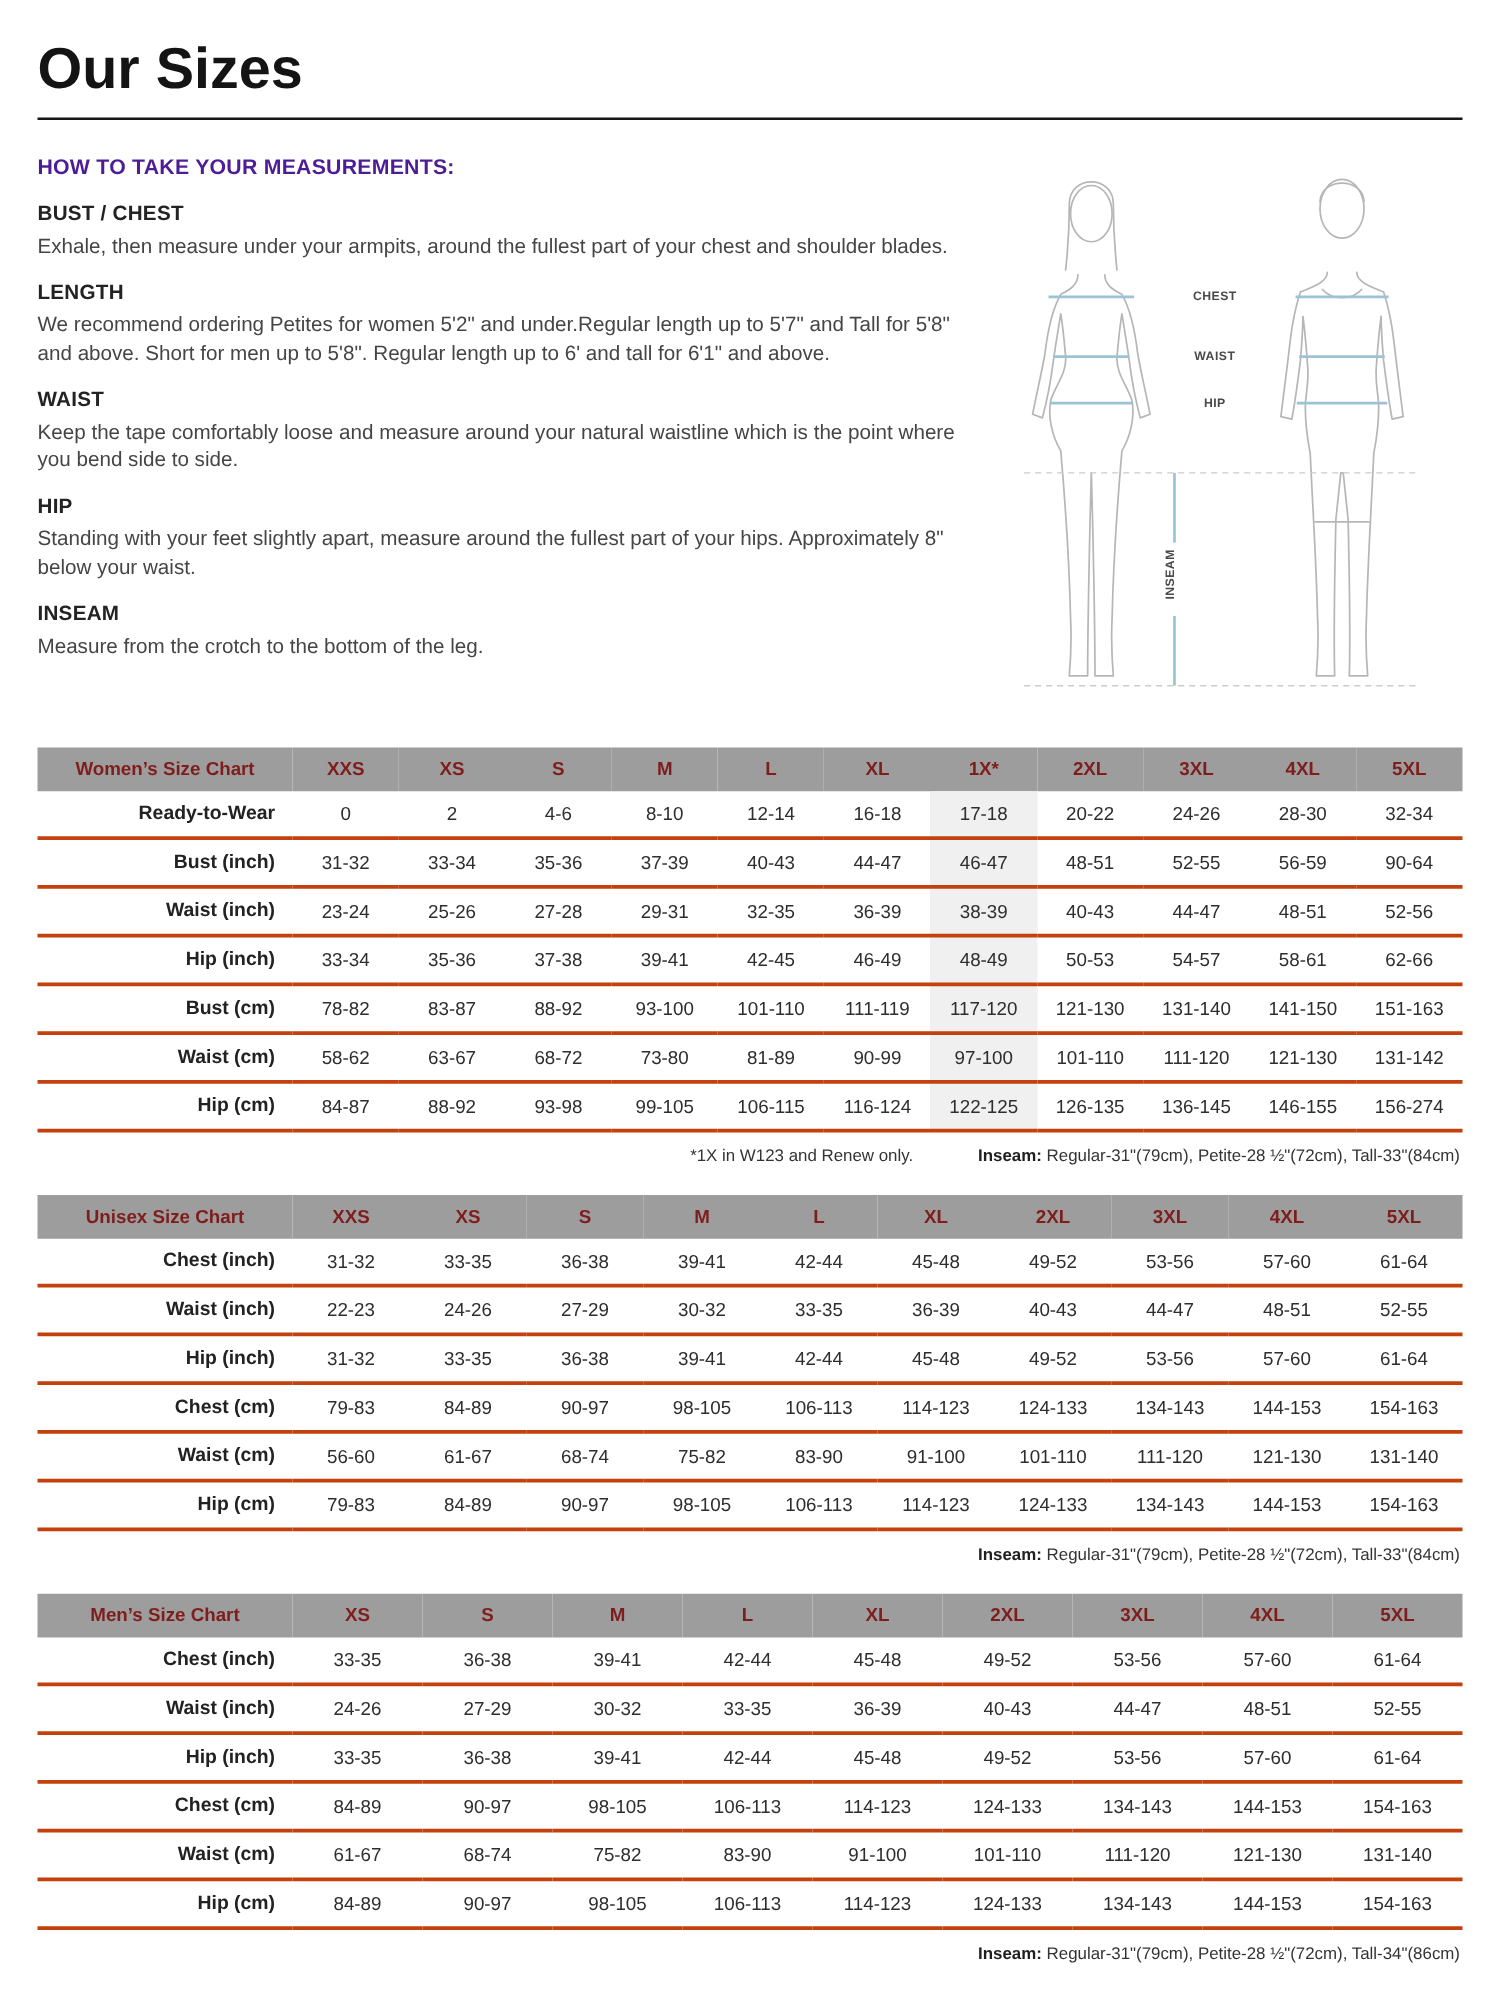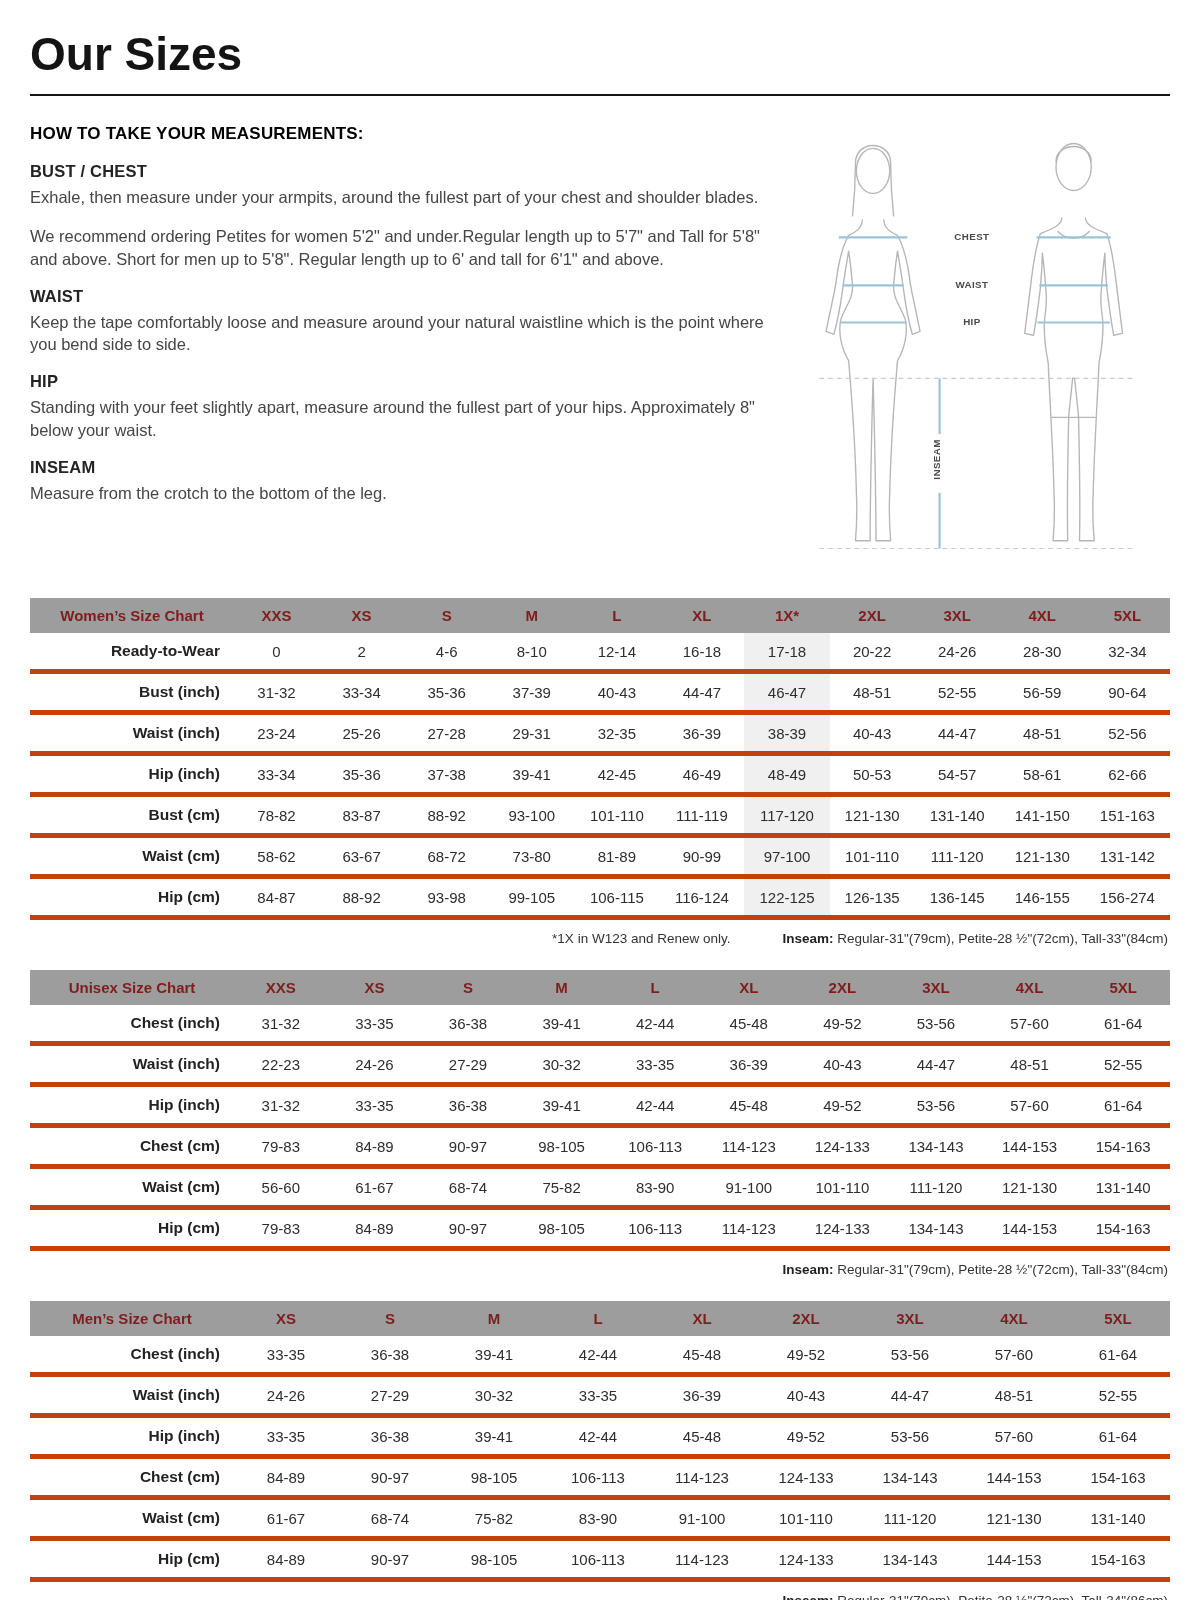--- a/index.html
+++ b/index.html
@@ -14,39 +14,39 @@
   h1.title {
     margin:6px 0 16px;
     font-size:46px; line-height:1.05;
     font-weight:800; color:#141414; letter-spacing:0;
   }
   .rule { border:none; border-top:2px solid #161616; margin:0 0 26px; }
 
   .intro { display:flex; align-items:flex-start; }
   .copy { flex:0 0 740px; }
   .copy h2 {
-    margin:2px 0 18px; font-size:17px; font-weight:700; color:#000000; letter-spacing:.2px;
+    margin:2px 0 18px; font-size:17px; font-weight:700; color:#4c1d95; letter-spacing:.2px;
   }
   .sect { margin-bottom:16px; }
   .sect h3 { margin:0 0 5px; font-size:16.5px; font-weight:700; color:#232323; letter-spacing:.2px; }
   .sect p  { margin:0; font-size:16.5px; line-height:1.38; color:#454545; }
 
   .figure { flex:1; display:flex; justify-content:center; padding-right:8px; }
 
   .tables { margin-top:26px; }
   .table-block { margin-bottom:6px; }
   table.size-table {
     width:100%; border-collapse:collapse; table-layout:fixed; font-size:15px;
   }
   table.size-table thead th {
     background:#9d9d9d; color:#7f1d1d; font-weight:700;
     padding:9px 4px; font-size:15px; text-align:center;
   }
   table.size-table thead th.tt { width:196px; }
-  table.size-table tbody tr { border-bottom:5px solid #c2410c; }
+  table.size-table tbody tr { border-bottom:3px solid #c2410c; }
   table.size-table tbody th {
     text-align:right; padding:9px 14px 9px 4px; font-weight:700; color:#222222; font-size:15.5px;
   }
   table.size-table tbody td {
     text-align:center; padding:9px 3px; color:#2e2e2e; font-size:15px;
   }
   table.size-table tbody td.hl { background:#f0f0f0;text-align:center; }
 
   .footnote-row {
     display:flex; justify-content:flex-end; gap:52px;
@@ -64,20 +64,21 @@
 
   <div class="intro">
     <div class="copy">
       <h2>HOW TO TAKE YOUR MEASUREMENTS:</h2>
 
       <div class="sect">
         <h3>BUST / CHEST</h3>
         <p>Exhale, then measure under your armpits, around the fullest part of your chest and shoulder blades.</p>
       </div>
       <div class="sect">
+        <h3>LENGTH</h3>
         <p>We recommend ordering Petites for women 5'2" and under.Regular length up to 5'7" and Tall for 5'8" and above. Short for men up to 5'8". Regular length up to 6' and tall for 6'1" and above.</p>
       </div>
       <div class="sect">
         <h3>WAIST</h3>
         <p>Keep the tape comfortably loose and measure around your natural waistline which is the point where you bend side to side.</p>
       </div>
       <div class="sect">
         <h3>HIP</h3>
         <p>Standing with your feet slightly apart, measure around the fullest part of your hips. Approximately 8" below your waist.</p>
       </div>

